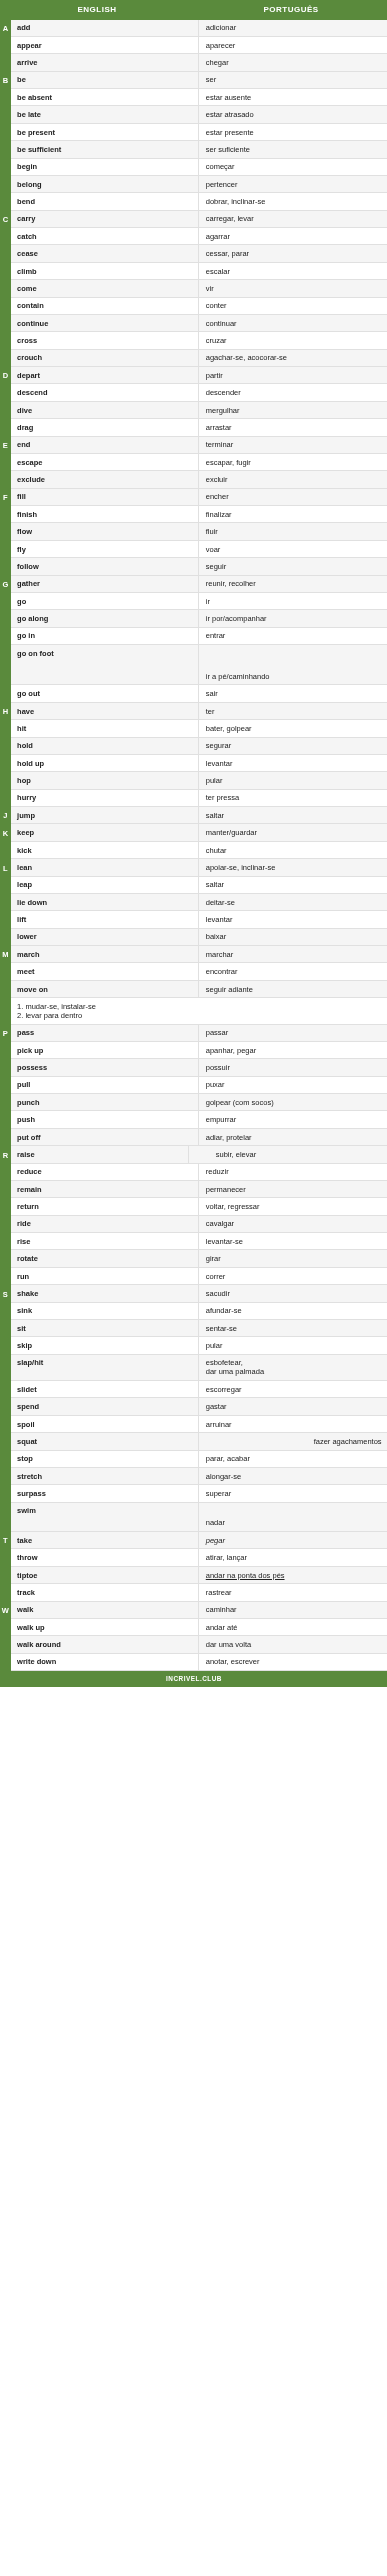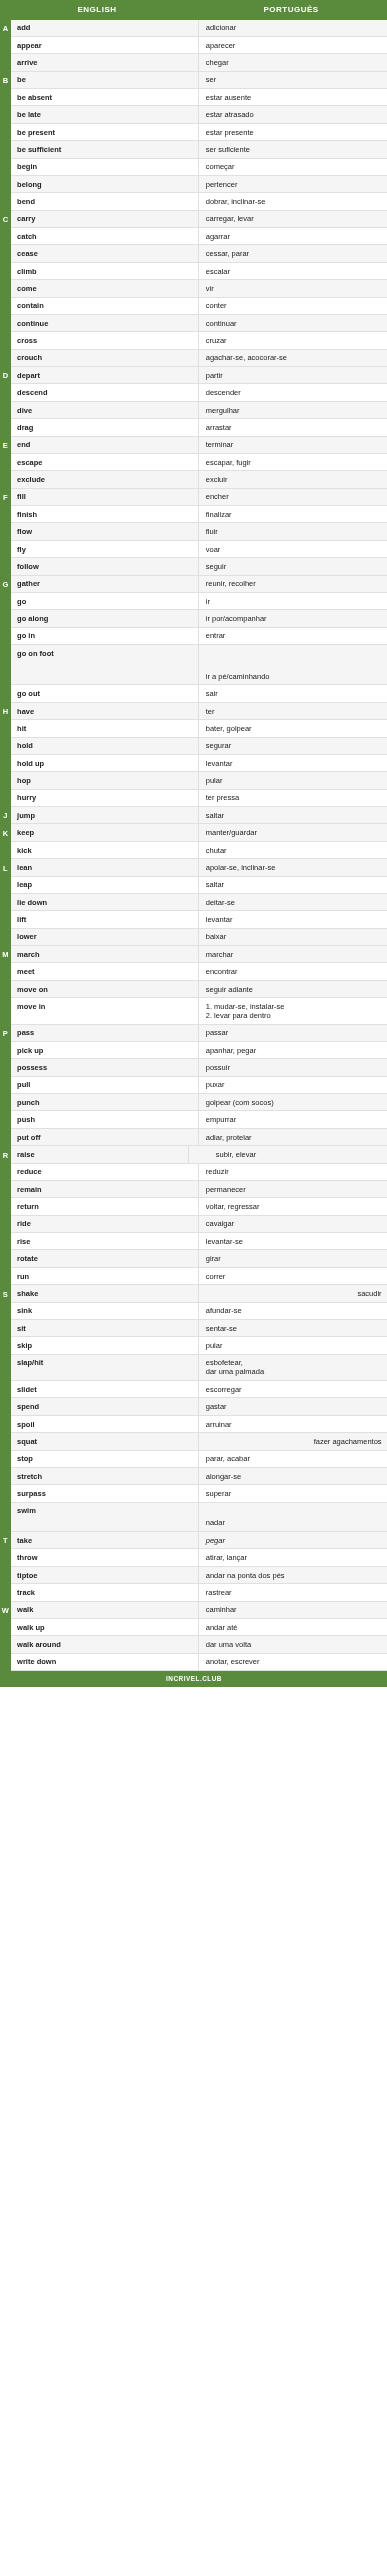--- a/index.html
+++ b/index.html
@@ -364,21 +364,20 @@
         </div>
         <div class="row">
           <div class="cell-en">meet</div>
           <div class="cell-pt" style="white-space: pre-line;">encontrar</div>
         </div>
         <div class="row">
           <div class="cell-en">move on</div>
           <div class="cell-pt" style="white-space: pre-line;">seguir adiante</div>
         </div>
         <div class="row">
-          <div class="cell-en">move in</div>
           <div class="cell-pt" style="white-space: pre-line;">1. mudar-se, instalar-se
 2. levar para dentro</div>
         </div>
       </div>
     </div>
     <div class="section-letter">
       <div class="letter-label">P</div>
       <div class="section-rows">
         <div class="row">
           <div class="cell-en">pass</div>
@@ -445,21 +444,21 @@
           <div class="cell-en">run</div>
           <div class="cell-pt" style="white-space: pre-line;">correr</div>
         </div>
       </div>
     </div>
     <div class="section-letter">
       <div class="letter-label">S</div>
       <div class="section-rows">
         <div class="row">
           <div class="cell-en">shake</div>
-          <div class="cell-pt" style="white-space: pre-line; text-align: right;">sacudir</div>
+          <div class="cell-pt" style="white-space: pre-line;">sacudir</div>
         </div>
         <div class="row">
           <div class="cell-en">sink</div>
           <div class="cell-pt" style="white-space: pre-line;">afundar-se</div>
         </div>
         <div class="row">
           <div class="cell-en">sit</div>
           <div class="cell-pt" style="white-space: pre-line;">sentar-se</div>
         </div>
         <div class="row">
@@ -511,21 +510,21 @@
         <div class="row">
           <div class="cell-en">take</div>
           <div class="cell-pt" style="white-space: pre-line; font-style: italic;">pegar</div>
         </div>
         <div class="row">
           <div class="cell-en">throw</div>
           <div class="cell-pt" style="white-space: pre-line;">atirar, lançar</div>
         </div>
         <div class="row">
           <div class="cell-en">tiptoe</div>
-          <div class="cell-pt" style="white-space: pre-line;">andar na ponta dos pés</div>
+          <div class="cell-pt" style="white-space: pre-line; text-decoration: underline;">andar na ponta dos pés</div>
         </div>
         <div class="row">
           <div class="cell-en">track</div>
           <div class="cell-pt" style="white-space: pre-line;">rastrear</div>
         </div>
       </div>
     </div>
     <div class="section-letter">
       <div class="letter-label">W</div>
       <div class="section-rows">

